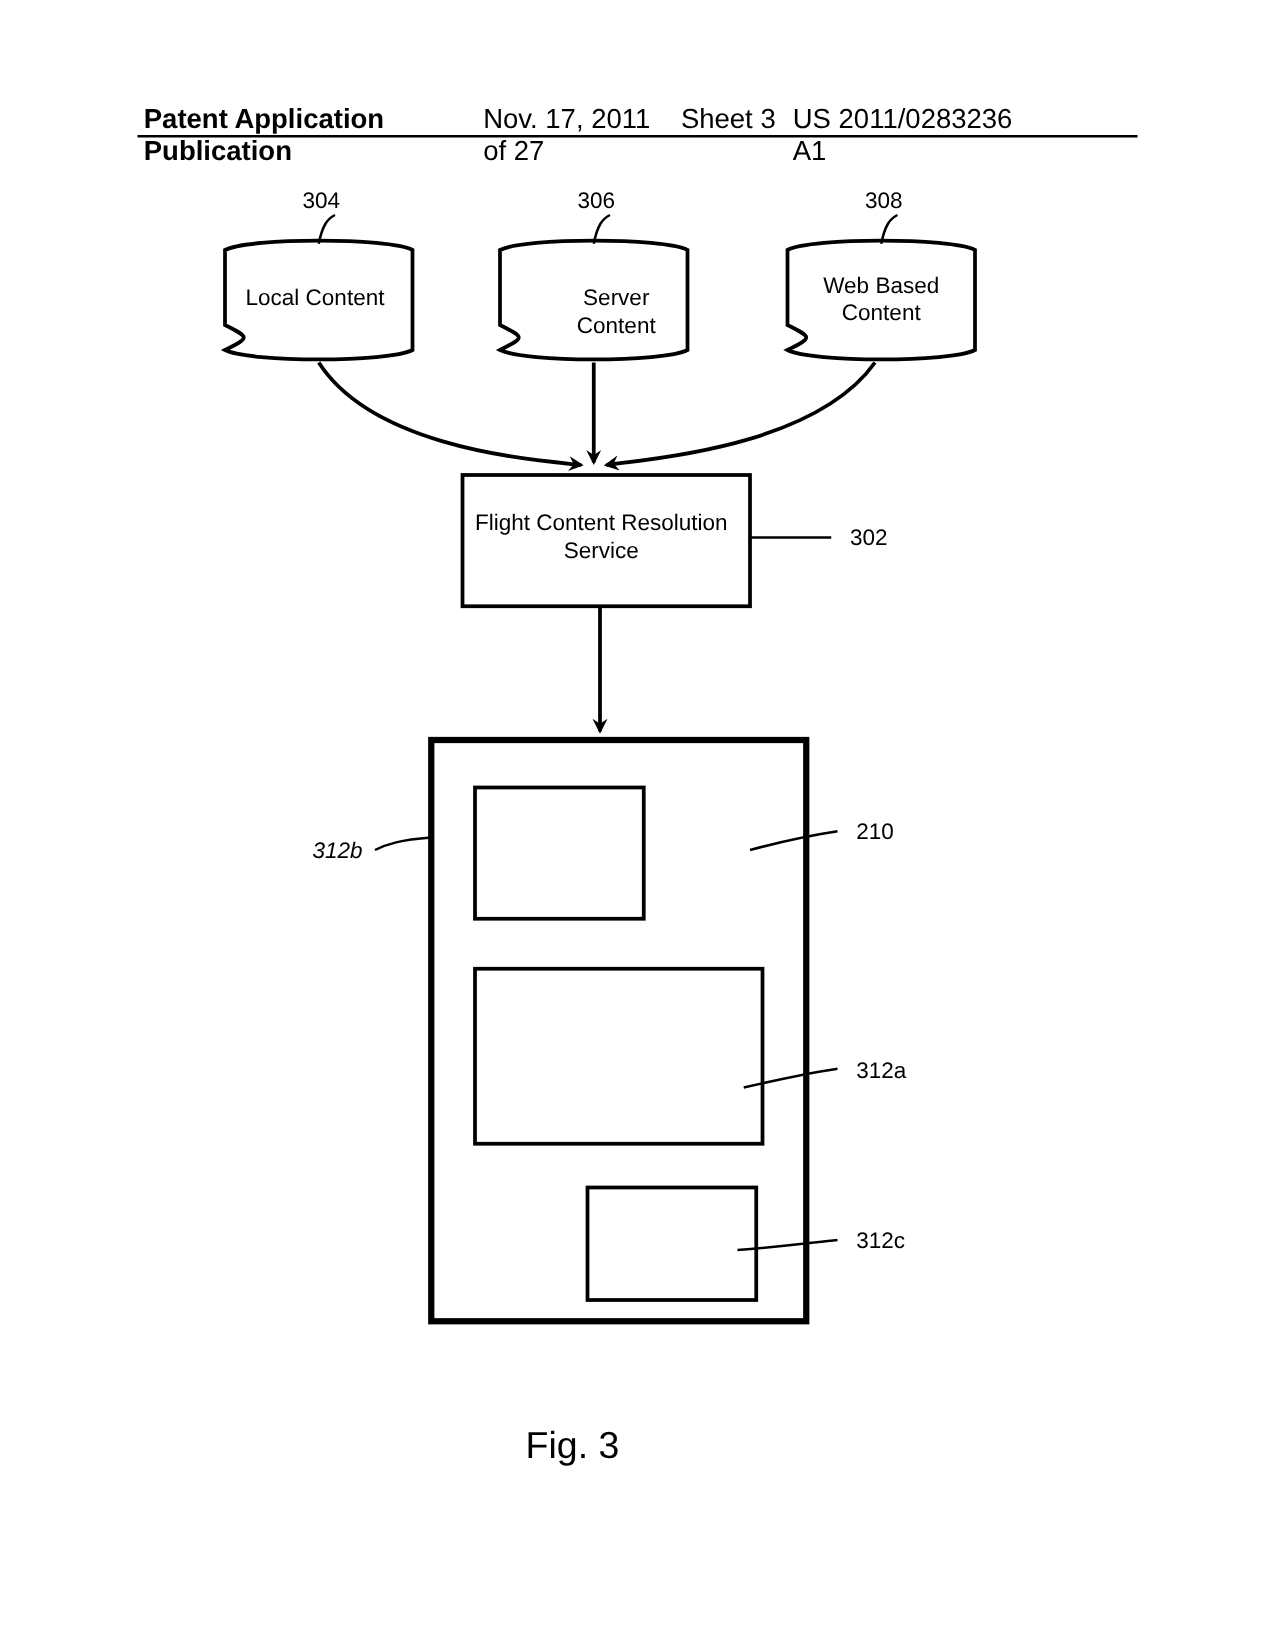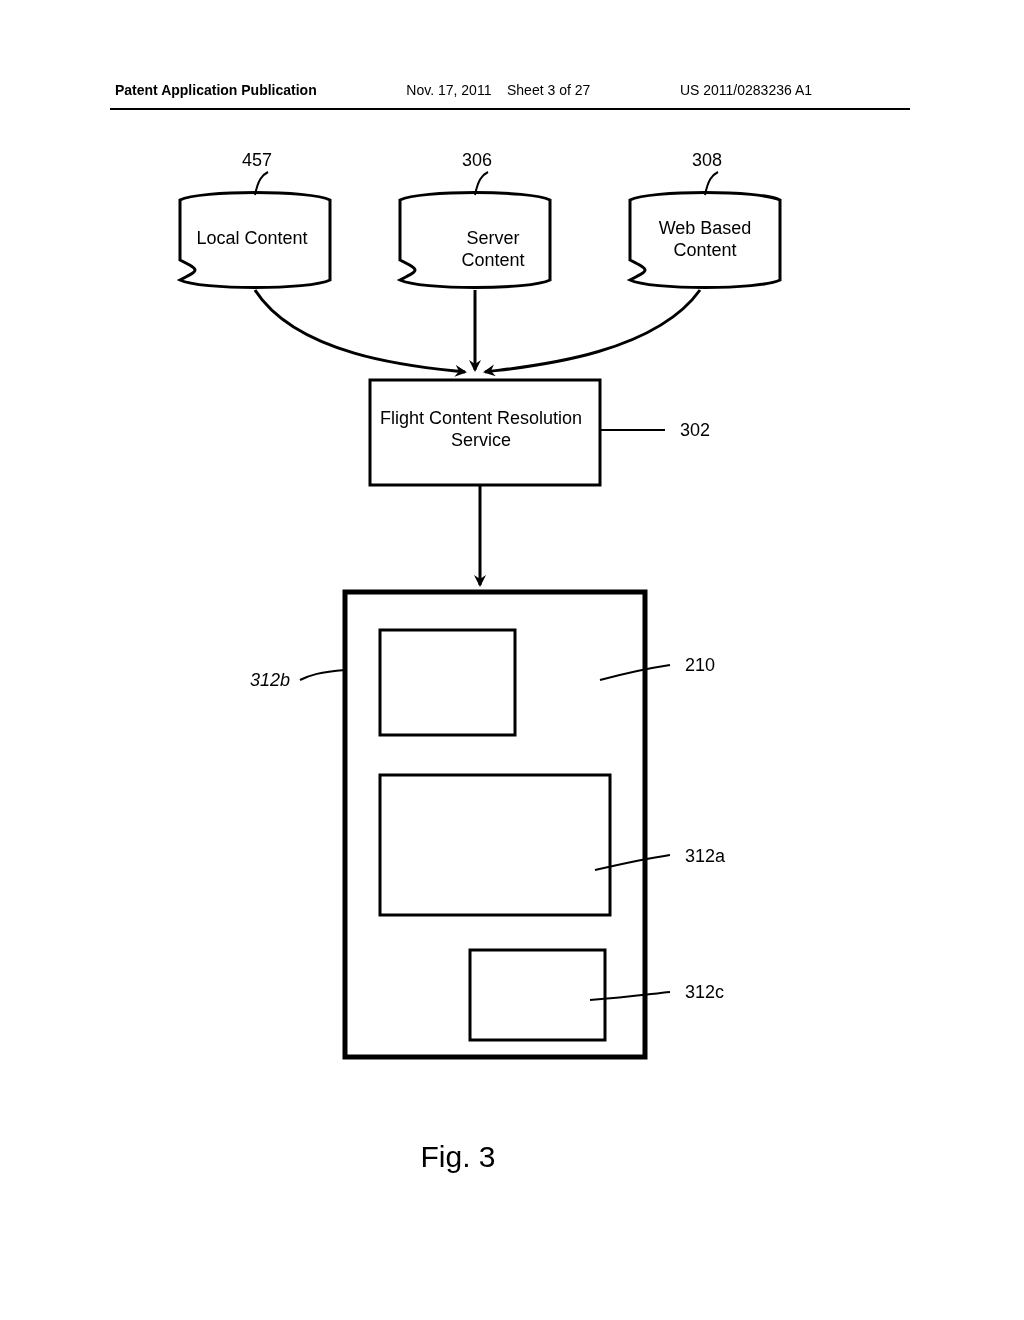--- a/index.html
+++ b/index.html
@@ -13,21 +13,21 @@
   }
   .header {
     position: absolute;
     top: 82px;
     left: 0;
     width: 932px;
     padding: 0 120px 0 115px;
     display: flex;
     justify-content: space-between;
     align-items: baseline;
-    font-size: 14px;
+    font-size: 22px;
   }
   .header .left { font-weight: bold; }
   .header .mid { font-weight: normal; }
   .header .right { font-weight: normal; }
   .hr {
     position: absolute;
     top: 108px;
     left: 110px;
     width: 800px;
     height: 2px;
@@ -142,21 +142,21 @@
 <div class="doc-label" style="left:630px; top:218px; width:150px;">
   <span>Web Based</span><br>
   <span>Content</span>
 </div>
 
 <div class="doc-label" style="left:370px; top:408px; width:222px;">
   <span>Flight Content Resolution</span><br>
   <span>Service</span>
 </div>
 
-<div class="ref-label" style="left:242px; top:150px;">457</div>
+<div class="ref-label" style="left:242px; top:150px;">304</div>
 <div class="ref-label" style="left:462px; top:150px;">306</div>
 <div class="ref-label" style="left:692px; top:150px;">308</div>
 <div class="ref-label" style="left:680px; top:420px;">302</div>
 <div class="ref-label" style="left:250px; top:670px;font-style:italic;">312b</div>
 <div class="ref-label" style="left:685px; top:655px;">210</div>
 <div class="ref-label" style="left:685px; top:846px;">312a</div>
 <div class="ref-label" style="left:685px; top:982px;">312c</div>
 
 <div class="fig-caption">Fig. 3</div>
 

